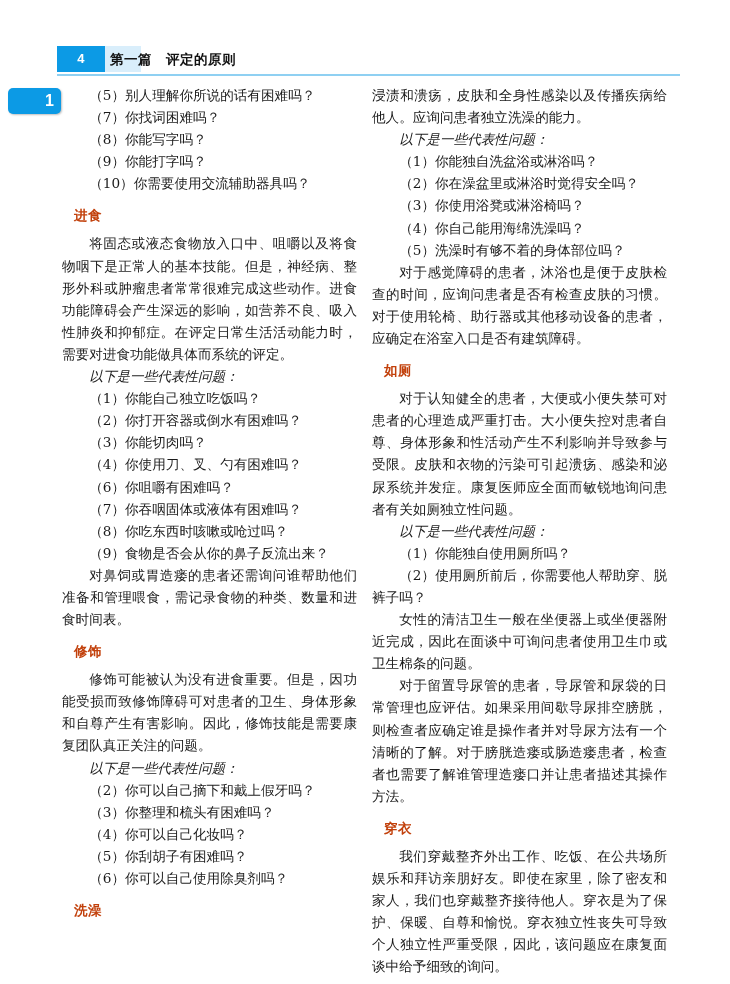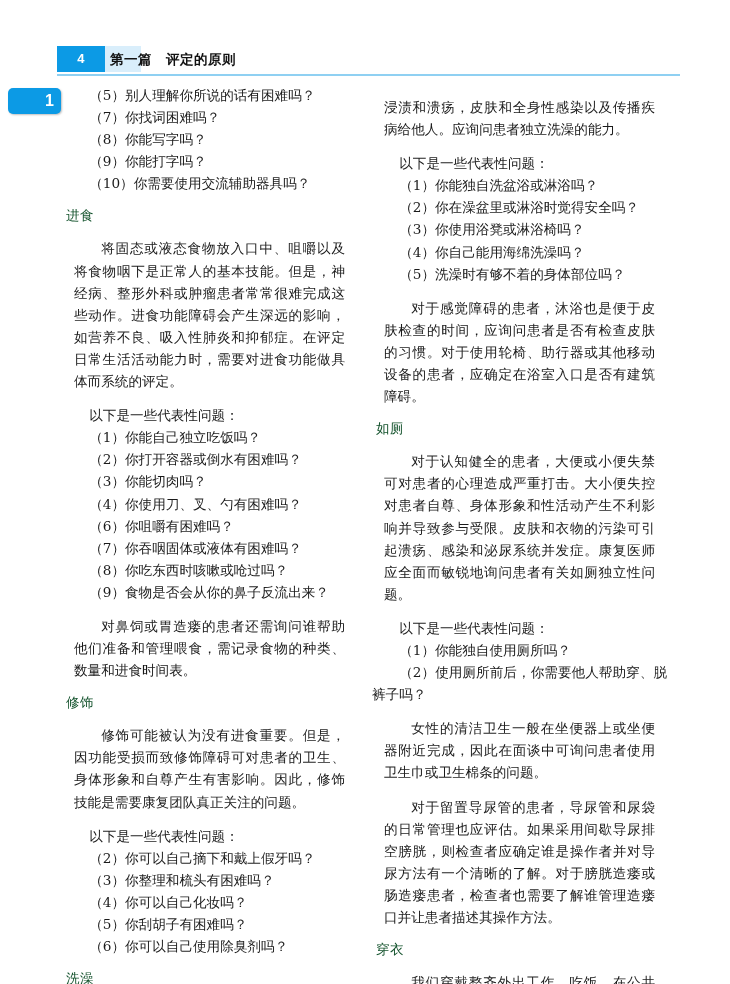--- a/index.html
+++ b/index.html
@@ -110,42 +110,43 @@
   .column {
     position: absolute;
     top: 0;
     width: 295px;
   }
   #column-left  { left: 62px; }
   #column-right { left: 372px; }
 
   
   .section-heading {
-    color: #14532d;
+    color: #c2410c;
     font-size: 13.5px;
-    font-weight: normal;
+    font-weight: bold;
     font-family: "DejaVu Sans", "Liberation Sans", sans-serif;
-    margin: 13px 0 7px 4px;
+    margin: 13px 0 7px 12px;
     letter-spacing: 0.5px;
   }
   .para {
     font-size: 13.6px;
     line-height: 22.1px;
     text-align: justify;
     text-justify: inter-ideograph;
-    margin: 12px;
+    margin: 0;
     text-indent: 2em;
     font-family: "DejaVu Serif", "Liberation Serif", serif;
   }
   .lead-in {
     font-size: 13.6px;
     line-height: 22.1px;
     margin: 0;
     text-indent: 2em;
     font-family: "DejaVu Serif", "Liberation Serif", serif;
+    font-style: italic;
   }
   ol.q-list {
     list-style: none;
     margin: 0;
     padding: 0;
   }
   ol.q-list li {
     font-size: 13.6px;
     line-height: 22.1px;
     margin: 0;

